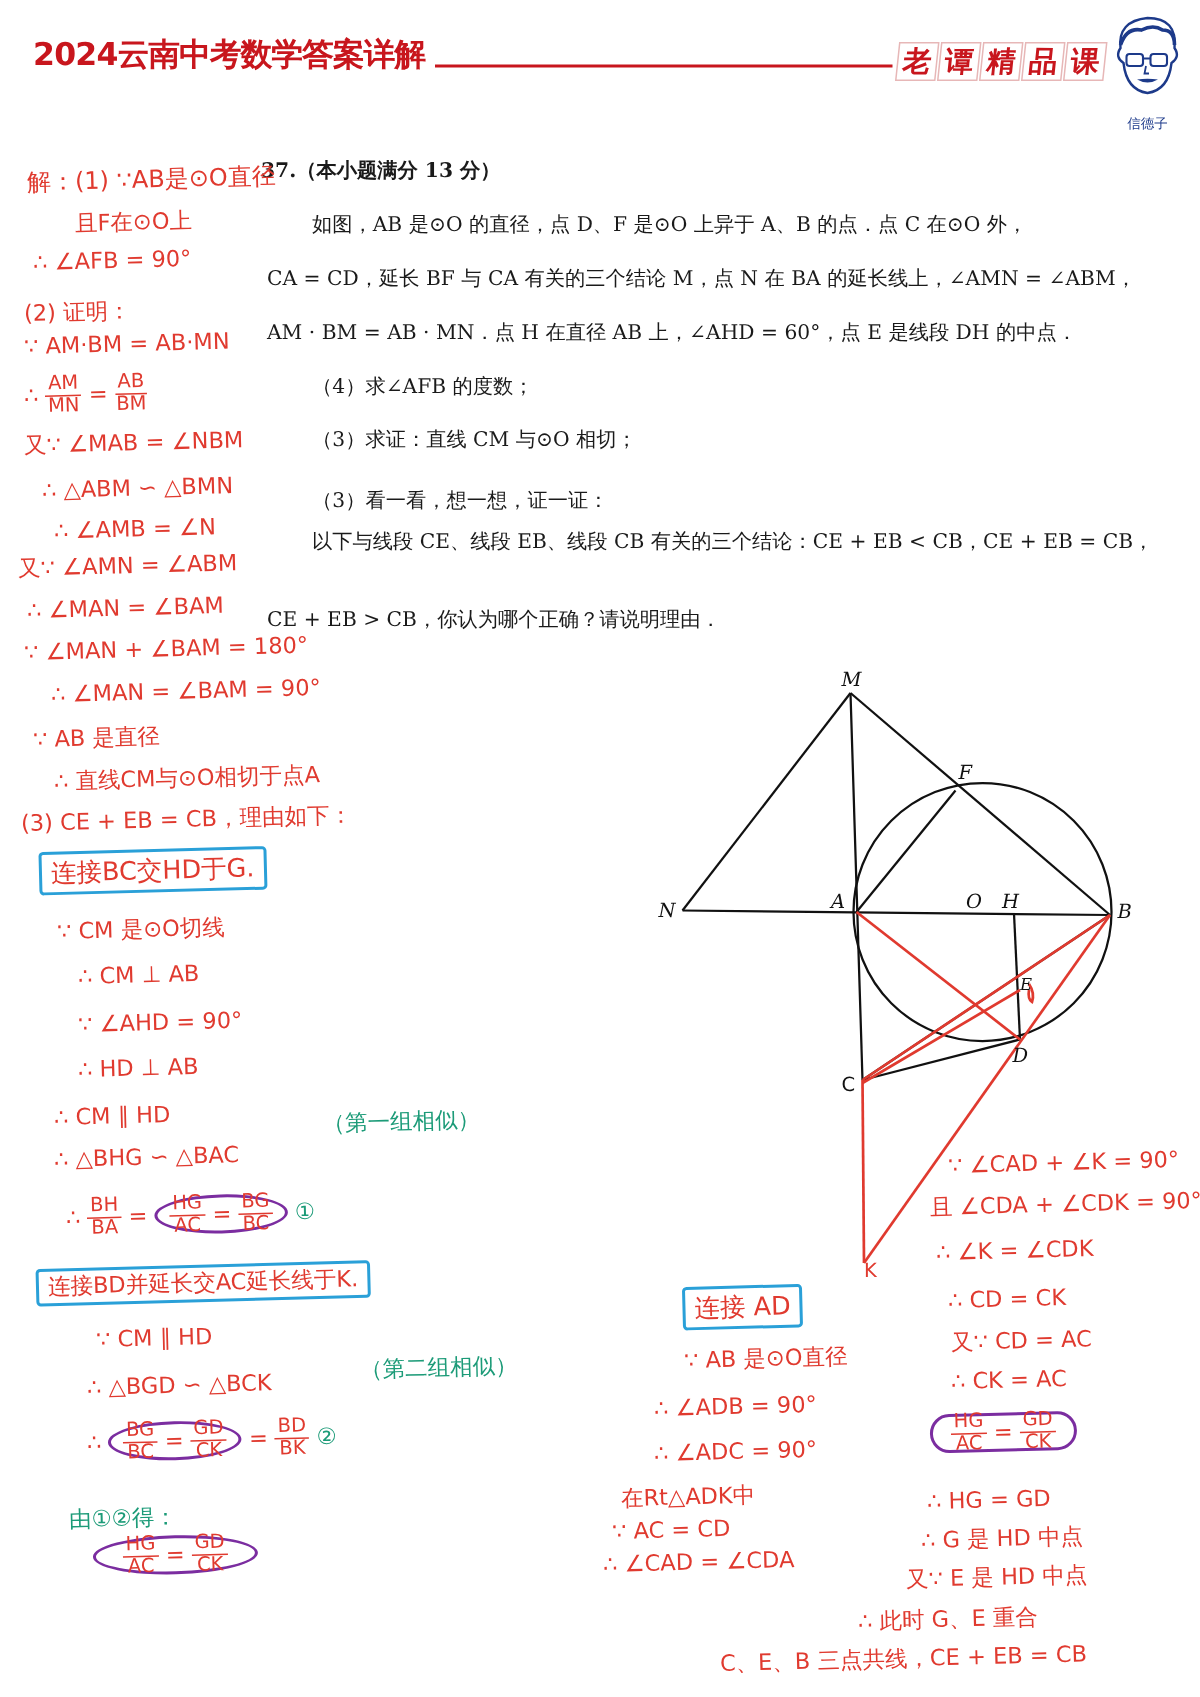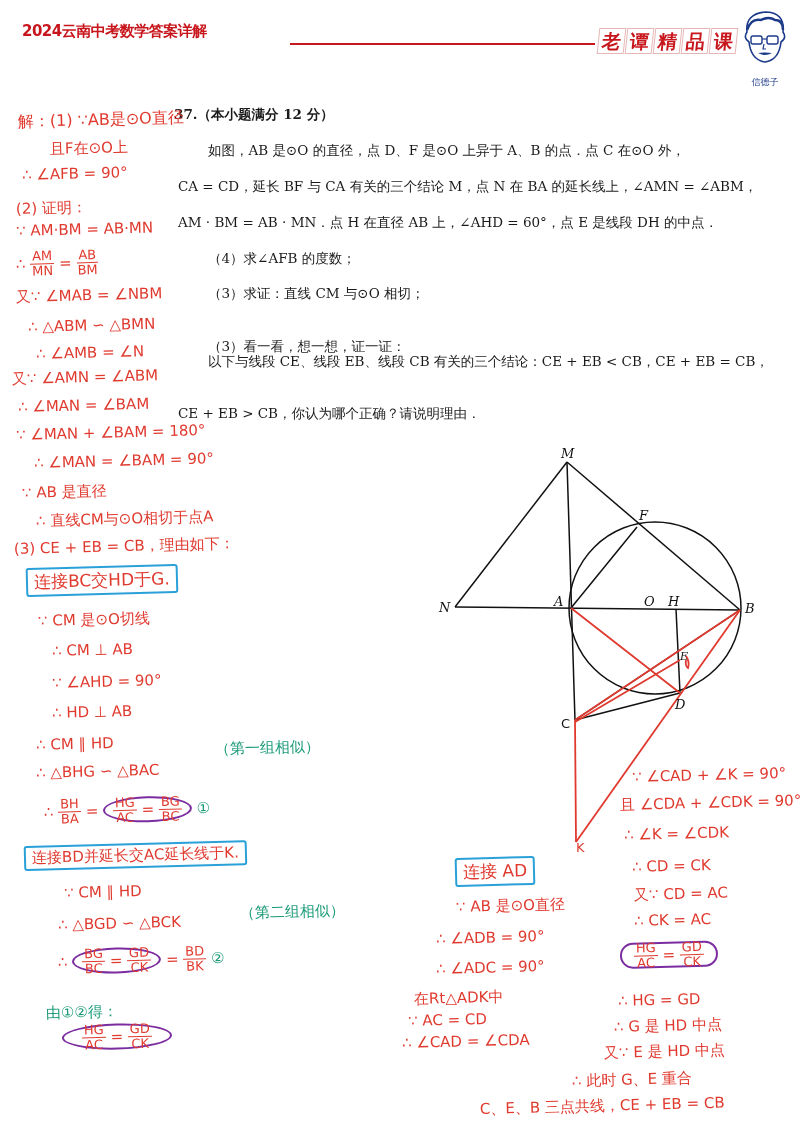--- a/index.html
+++ b/index.html
@@ -3,21 +3,21 @@
 <meta charset="utf-8">
 <style>
   html, body { margin: 0; padding: 0; }
   body {
     width: 800px; height: 1131px; position: relative; overflow: hidden;
     background: #ffffff;
     font-family: "DejaVu Serif", "Liberation Serif", serif;
   }
   .abs { position: absolute; }
   .header-title {
-    left: 22px; top: 22px; font-size: 15px; color: #c8161d; font-weight: bold;
+    left: 22px; top: 22px; font-size: 21px; color: #c8161d; font-weight: bold;
     font-family: "DejaVu Sans", "Liberation Sans", sans-serif; letter-spacing: -0.5px;
     white-space: nowrap;
   }
   .header-rule { left: 290px; top: 43px; width: 305px; height: 2px; background: #c8161d; }
   .brand { left: 598px; top: 28px; display: flex; }
   .brand span {
     display: inline-block; width: 25px; height: 24px; border: 1px solid #e7b7b7;
     color: #c8161d; font-size: 19px; text-align: center; line-height: 24px;
     font-family: "DejaVu Sans", sans-serif; font-weight: bold; margin-right: 1px;
     transform: skewX(-6deg);
@@ -52,28 +52,28 @@
     <rect x="16" y="28" width="11" height="8" rx="2" fill="none" stroke="#1d3a8a" stroke-width="1.4"></rect>
     <rect x="32" y="28" width="11" height="8" rx="2" fill="none" stroke="#1d3a8a" stroke-width="1.4"></rect>
     <line x1="27" y1="31" x2="32" y2="31" stroke="#1d3a8a" stroke-width="1.2"></line>
     <path d="M29 36 L28 41 L31 41" fill="none" stroke="#1d3a8a" stroke-width="1.2"></path>
     <path d="M23 45 Q30 49 37 45 Q30 44 23 45 Z" fill="#1d3a8a"></path>
   </svg>
   <div style="font-size:9px;color:#1d3a8a;text-align:center;margin-top:-8px;font-family:Liberation Serif, serif;">信德子</div>
 </div>
 
 <div class="abs printed" style="left:174px;top:108px;font-weight:bold;">
-  <span>37.</span><span>（本小题满分 12 分）</span>
+  <span>37.</span><span>（本小题满分 13 分）</span>
 </div>
 <div class="abs printed" style="left:208px;top:144px;">如图，AB 是⊙O 的直径，点 D、F 是⊙O 上异于 A、B 的点．点 C 在⊙O 外，</div>
 <div class="abs printed" style="left:178px;top:180px;">CA = CD，延长 BF 与 CA 有关的三个结论 M，点 N 在 BA 的延长线上，∠AMN = ∠ABM，</div>
 <div class="abs printed" style="left:178px;top:216px;">AM · BM = AB · MN．点 H 在直径 AB 上，∠AHD = 60°，点 E 是线段 DH 的中点．</div>
 <div class="abs printed" style="left:208px;top:252px;">（4）求∠AFB 的度数；</div>
 <div class="abs printed" style="left:208px;top:287px;">（3）求证：直线 CM 与⊙O 相切；</div>
-<div class="abs printed" style="left:208px;top:340px;">（3）看一看，想一想，证一证：</div>
+<div class="abs printed" style="left:208px;top:328px;">（3）看一看，想一想，证一证：</div>
 <div class="abs printed" style="left:208px;top:355px;">以下与线段 CE、线段 EB、线段 CB 有关的三个结论：CE + EB &lt; CB，CE + EB = CB，</div>
 <div class="abs printed" style="left:178px;top:407px;">CE + EB &gt; CB，你认为哪个正确？请说明理由．</div>
 
 <svg class="abs diagram" viewBox="0 0 800 1131">
   <g stroke="#111" stroke-width="1.5" fill="none">
     <circle cx="655" cy="608" r="86"></circle>
     <line x1="455" y1="607" x2="740" y2="610"></line>
     <line x1="455" y1="607" x2="567" y2="462"></line>
     <line x1="567" y1="462" x2="740" y2="610"></line>
     <line x1="567" y1="462" x2="575" y2="720"></line>

